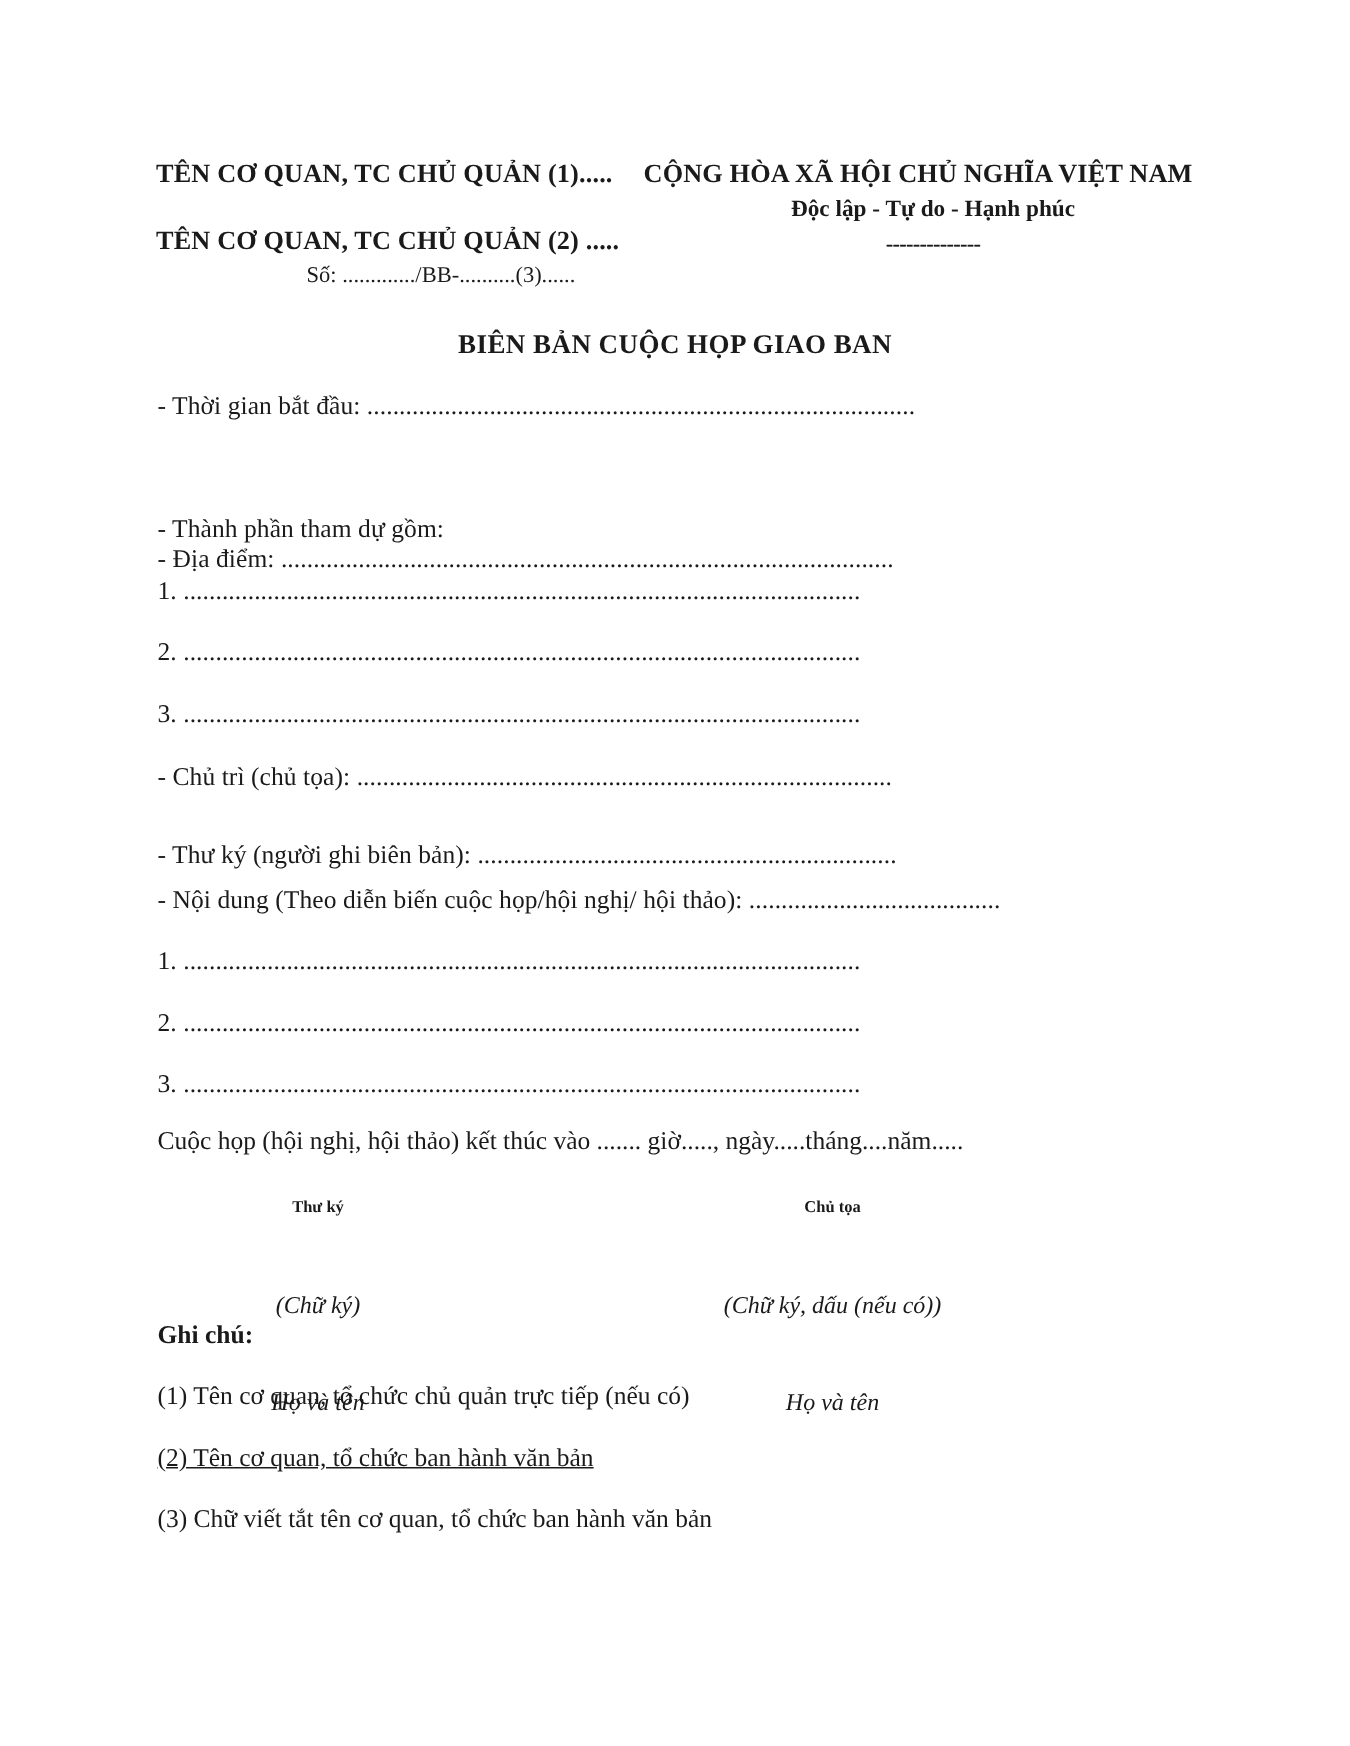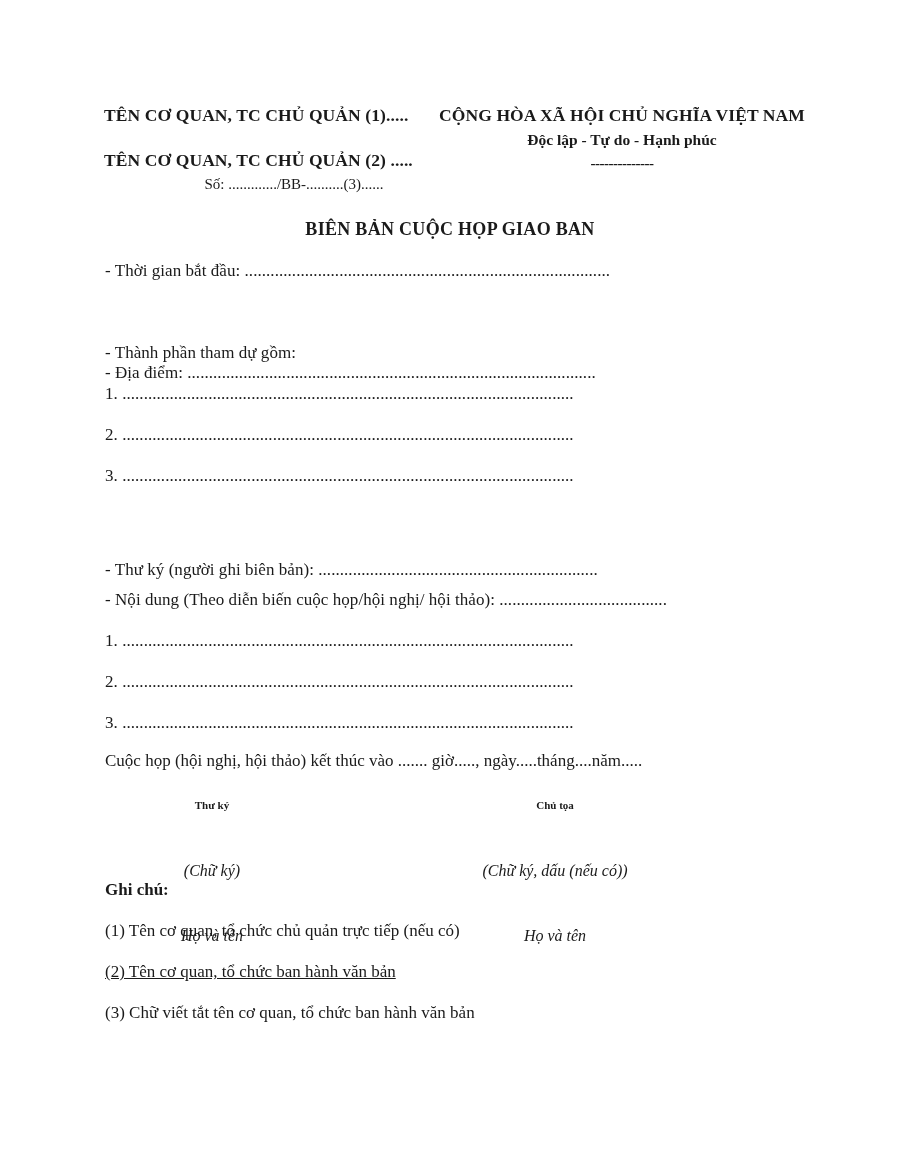--- a/index.html
+++ b/index.html
@@ -56,21 +56,21 @@
     position: absolute;
     left: 104px;
     top: 71px;
     width: 380px;
     font-size: 15px;
     text-align: center;
     white-space: nowrap;
   }
   .hdr-right-1 {
     position: absolute;
-    left: 422px;
+    left: 412px;
     top: 0px;
     width: 400px;
     font-size: 17.5px;
     font-weight: bold;
     text-align: center;
     letter-spacing: 0.1px;
     white-space: nowrap;
   }
   .hdr-right-2 {
     position: absolute;
@@ -177,20 +177,21 @@
   <div class="doc-title">BIÊN BẢN CUỘC HỌP GIAO BAN</div>
 
   <div class="line" style="top:261px;">- Thời gian bắt đầu: .....................................................................................</div>
   <div class="line" style="top:318px;margin-top:45px;">- Địa điểm: ...............................................................................................</div>
   <div class="line" style="top:343px;">- Thành phần tham dự gồm:</div>
 
   <div class="line" style="top:384px;">1. .........................................................................................................</div>
   <div class="line" style="top:425px;">2. .........................................................................................................</div>
   <div class="line" style="top:466px;">3. .........................................................................................................</div>
 
+  <div class="line" style="top:508px;">- Chủ trì (chủ tọa): ...................................................................................</div>
   <div class="line" style="top:560px;">- Thư ký (người ghi biên bản): .................................................................</div>
   <div class="line" style="top:590px;">- Nội dung (Theo diễn biến cuộc họp/hội nghị/ hội thảo): .......................................</div>
 
   <div class="line" style="top:631px;">1. .........................................................................................................</div>
   <div class="line" style="top:672px;">2. .........................................................................................................</div>
   <div class="line" style="top:713px;">3. .........................................................................................................</div>
 
   <div class="closing">Cuộc họp (hội nghị, hội thảo) kết thúc vào ....... giờ....., ngày.....tháng....năm.....</div>
 
   <div class="sig sig-sec">

